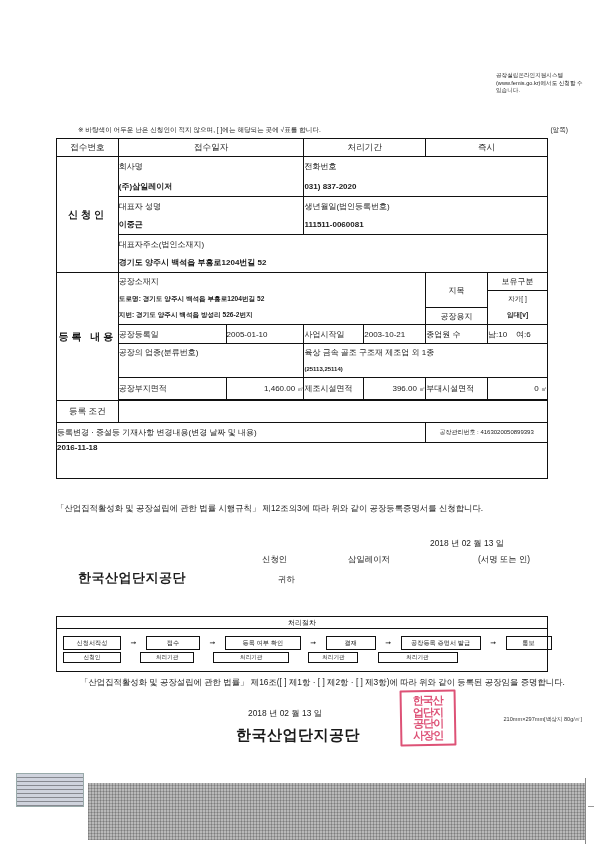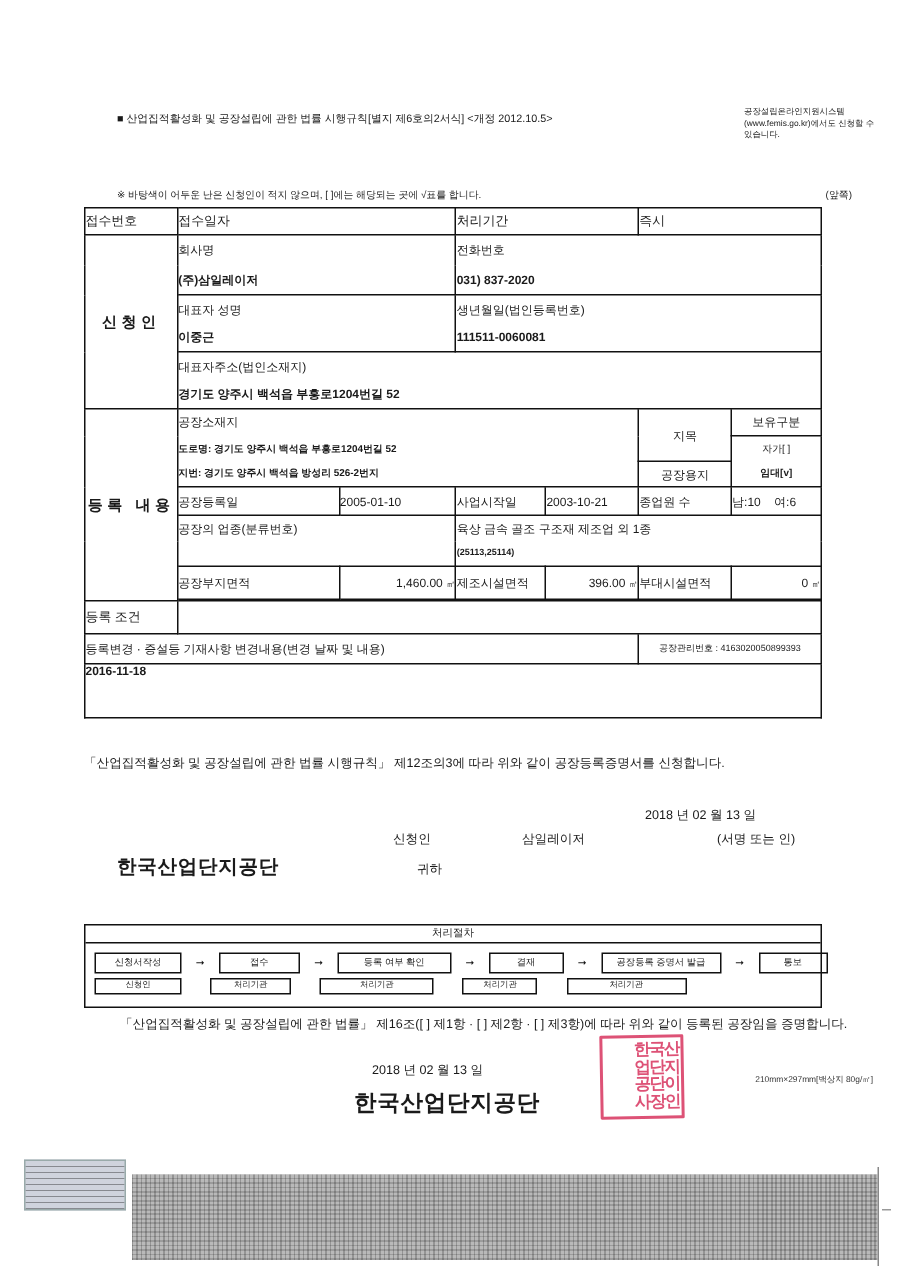--- a/index.html
+++ b/index.html
@@ -20,21 +20,21 @@
   .note-line{position:absolute;left:78px;top:126px;font-size:6.6px;}
   .side-note{position:absolute;right:32px;top:126px;font-size:6.6px;}
 
   
   table.main{
     position:absolute;left:56px;top:138px;width:492px;
     border-collapse:collapse;font-size:8px;
   }
   table.main td{border:0.8px solid #111;padding:0;vertical-align:middle;}
   .cellpad{padding:3px 6px;}
-  .lbl{font-size:8.6px;}
+  .lbl{text-align:center;font-size:8.6px;}
   .vlbl{text-align:center;font-size:10px;font-weight:bold;letter-spacing:3px;}
   .small{font-size:6.6px;}
   .tiny{font-size:6px;}
   .nb{border:0 !important;}
   .nb-t{border-top:0 !important;font-weight:bold;}
   .nb-b{border-bottom:0 !important;}
   .ctr{text-align:center;}
   .rgt{text-align:right;}
 
   
@@ -46,21 +46,21 @@
   .flow-box{
     border:0.8px solid #111;display:inline-block;text-align:center;
     font-size:6.2px;line-height:1.25;padding:2px 0;vertical-align:middle;
   }
   .arw{display:inline-block;width:16px;text-align:center;font-size:7px;vertical-align:middle;}
 
   
   .stamp{
     position:absolute;width:56px;height:56px;border:2.5px solid #d8345f;
     border-radius:1px;color:#d8345f;font-size:11px;font-weight:bold;
-    line-height:1.05;letter-spacing:-1px;text-align:right;padding:3px 1px 0 1px;
+    line-height:1.05;letter-spacing:-1px;text-align:center;padding:3px 1px 0 1px;
     box-sizing:border-box;opacity:.85;transform:rotate(-1deg);
   }
   .stamp span{display:block;}
 
   
   .scan-strip{
     position:absolute;left:88px;top:783px;width:497px;height:57px;
     background:
       repeating-linear-gradient(90deg, rgba(0,0,0,.20) 0 1px, rgba(0,0,0,0) 1px 3px),
       repeating-linear-gradient(0deg, rgba(0,0,0,.16) 0 1px, rgba(0,0,0,0) 1px 3px),
@@ -76,21 +76,20 @@
   .scan-line{position:absolute;left:585px;top:778px;width:1px;height:66px;background:#888;}
   .edge-tick{position:absolute;left:588px;top:806px;width:6px;height:1px;background:#999;}
 
   .paper-mark{position:absolute;right:18px;top:716px;font-size:5.6px;color:#333;}
 </style>
 </head>
 <body>
 
 <div class="page">
 
-  <div class="hdr-rule">■ 산업집적활성화 및 공장설립에 관한 법률 시행규칙[별지 제6호의2서식] &lt;개정 2012.10.5&gt;</div>
   <div class="hdr-right">공장설립온라인지원시스템(www.femis.go.kr)에서도 신청할 수 있습니다.</div>
   <div class="note-line">※ 바탕색이 어두운 난은 신청인이 적지 않으며, [ ]에는 해당되는 곳에 √표를 합니다.</div>
   <div class="side-note">(앞쪽)</div>
 
   <table class="main">
     <colgroup>
       <col style="width:62px">
       <col style="width:108px">
       <col style="width:78px">
       <col style="width:60px">

